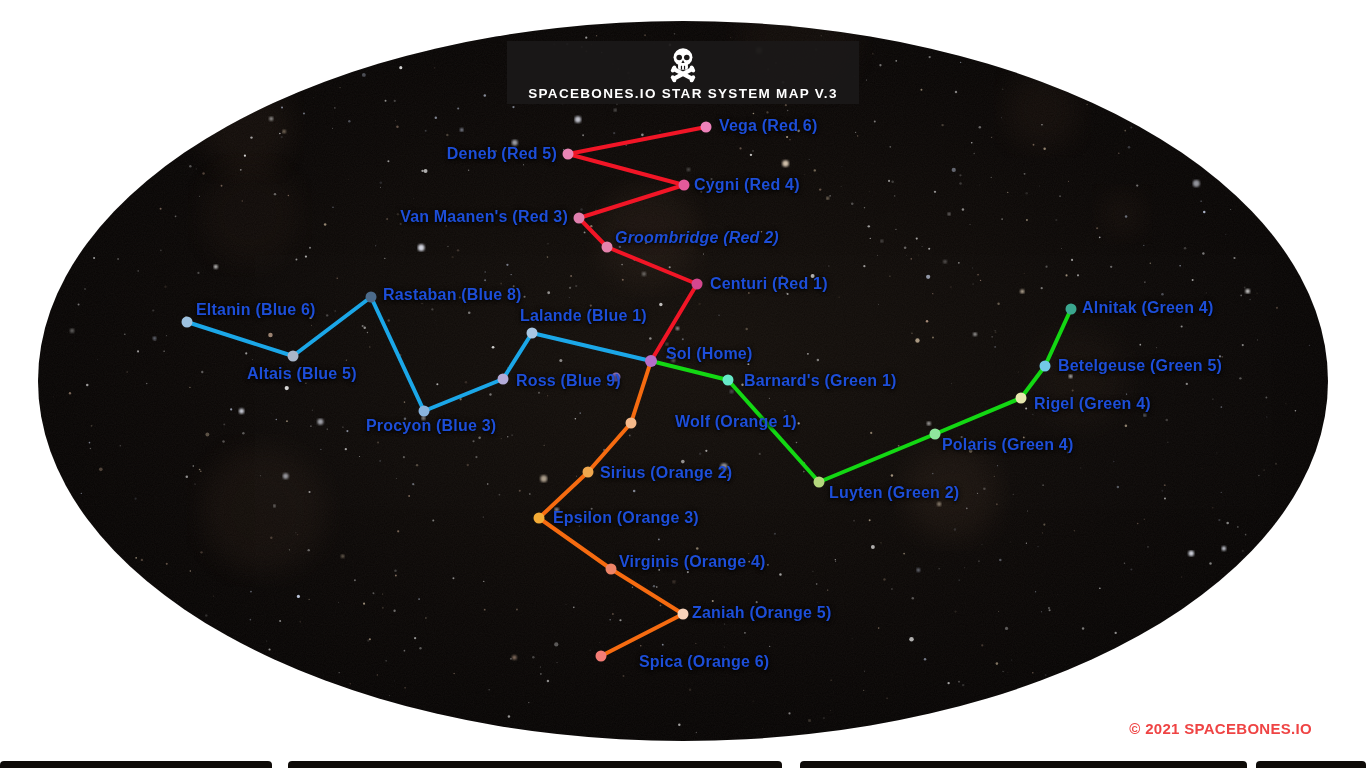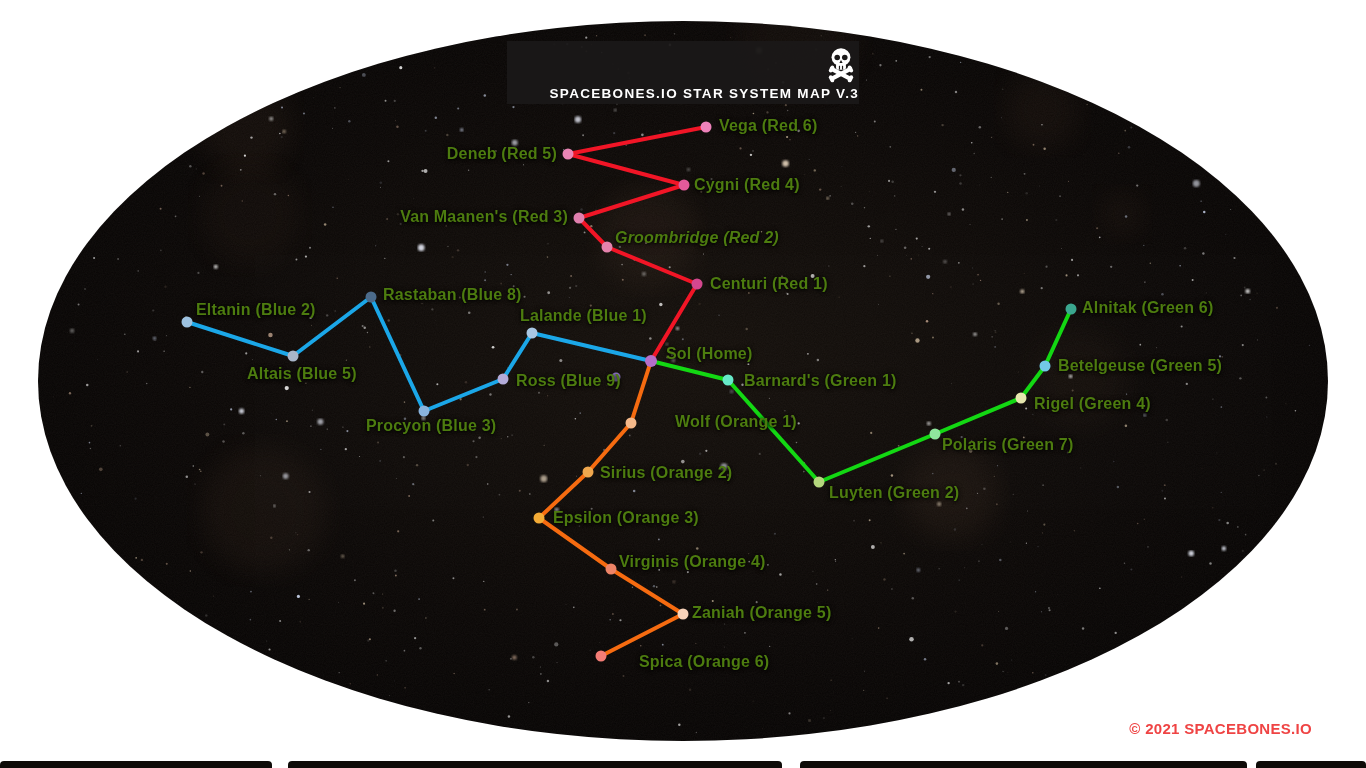--- a/index.html
+++ b/index.html
@@ -1,27 +1,27 @@
 <!DOCTYPE html>
 <html><head>
 <meta charset="utf-8">
 <style>
   html,body{margin:0;padding:0;background:#ffffff;}
   #stage{position:relative;width:1366px;height:768px;overflow:hidden;background:#ffffff;
          font-family:"Liberation Sans",sans-serif;}
   #map-svg{position:absolute;left:0;top:0;}
   #labels{position:absolute;left:0;top:0;width:1366px;height:768px;}
   .star-label{position:absolute;white-space:nowrap;
-      font:700 16px/20px "Liberation Sans",sans-serif;color:#4d7c0f;
+      font:700 16px/20px "Liberation Sans",sans-serif;color:#1d4ed8;
       letter-spacing:.2px;
       text-shadow:0 1px 3px rgba(0,0,0,.95),0 0 5px rgba(0,0,0,.55);}
   .star-label.right{transform:translateX(-100%);}
   #banner{position:absolute;left:507px;top:41px;width:352px;height:63px;
       background:rgba(26,24,24,.95);display:flex;flex-direction:column;
-      align-items:flex-end;justify-content:flex-start;padding-top:3px;box-sizing:border-box;}
+      align-items:center;justify-content:flex-start;padding-top:3px;box-sizing:border-box;}
   #banner-title{color:#ffffff;font:700 13.5px/16px "Liberation Sans",sans-serif;
       letter-spacing:1.3px;margin-top:2px;}
   #copyright{position:absolute;right:54px;top:720px;color:#ef4444;
       font:700 15px/18px "Liberation Sans",sans-serif;letter-spacing:.3px;}
   .strip{position:absolute;top:761px;height:7px;background:#0e0b08;
       border-radius:4px 4px 0 0;}
 </style>
 </head>
 <body>
 
@@ -793,27 +793,27 @@
       <div class="star-label" style="left: 615px; top: 228px; font-style: italic;">Groombridge (Red 2)</div>
       <div class="star-label right" style="left: 568px; top: 207px;">Van Maanen's (Red 3)</div>
       <div class="star-label" style="left: 694px; top: 175px;">Cygni (Red 4)</div>
       <div class="star-label right" style="left: 557px; top: 144px;">Deneb (Red 5)</div>
       <div class="star-label" style="left: 719px; top: 116px;">Vega (Red 6)</div>
       <div class="star-label" style="left: 520px; top: 306px;">Lalande (Blue 1)</div>
       <div class="star-label" style="left: 516px; top: 371px;">Ross (Blue 9)</div>
       <div class="star-label" style="left: 366px; top: 416px;">Procyon (Blue 3)</div>
       <div class="star-label" style="left: 383px; top: 285px;">Rastaban (Blue 8)</div>
       <div class="star-label" style="left: 247px; top: 364px;">Altais (Blue 5)</div>
-      <div class="star-label" style="left: 196px; top: 300px;">Eltanin (Blue 2)</div>
+      <div class="star-label" style="left: 196px; top: 300px;">Eltanin (Blue 6)</div>
       <div class="star-label" style="left: 744px; top: 371px;">Barnard's (Green 1)</div>
       <div class="star-label" style="left: 829px; top: 483px;">Luyten (Green 2)</div>
-      <div class="star-label" style="left: 942px; top: 435px;">Polaris (Green 7)</div>
+      <div class="star-label" style="left: 942px; top: 435px;">Polaris (Green 4)</div>
       <div class="star-label" style="left: 1034px; top: 394px;">Rigel (Green 4)</div>
       <div class="star-label" style="left: 1058px; top: 356px;">Betelgeuse (Green 5)</div>
-      <div class="star-label" style="left: 1082px; top: 298px;">Alnitak (Green 6)</div>
+      <div class="star-label" style="left: 1082px; top: 298px;">Alnitak (Green 4)</div>
       <div class="star-label" style="left: 675px; top: 412px;">Wolf (Orange 1)</div>
       <div class="star-label" style="left: 600px; top: 463px;">Sirius (Orange 2)</div>
       <div class="star-label" style="left: 553px; top: 508px;">Epsilon (Orange 3)</div>
       <div class="star-label" style="left: 619px; top: 552px;">Virginis (Orange 4)</div>
       <div class="star-label" style="left: 692px; top: 603px;">Zaniah (Orange 5)</div>
       <div class="star-label" style="left: 611px; top: 652px; margin-left: 28px;">Spica (Orange 6)</div>
       <div class="star-label" style="left: 666px; top: 344px;">Sol (Home)</div>
     </div>
 
   <div id="banner">

